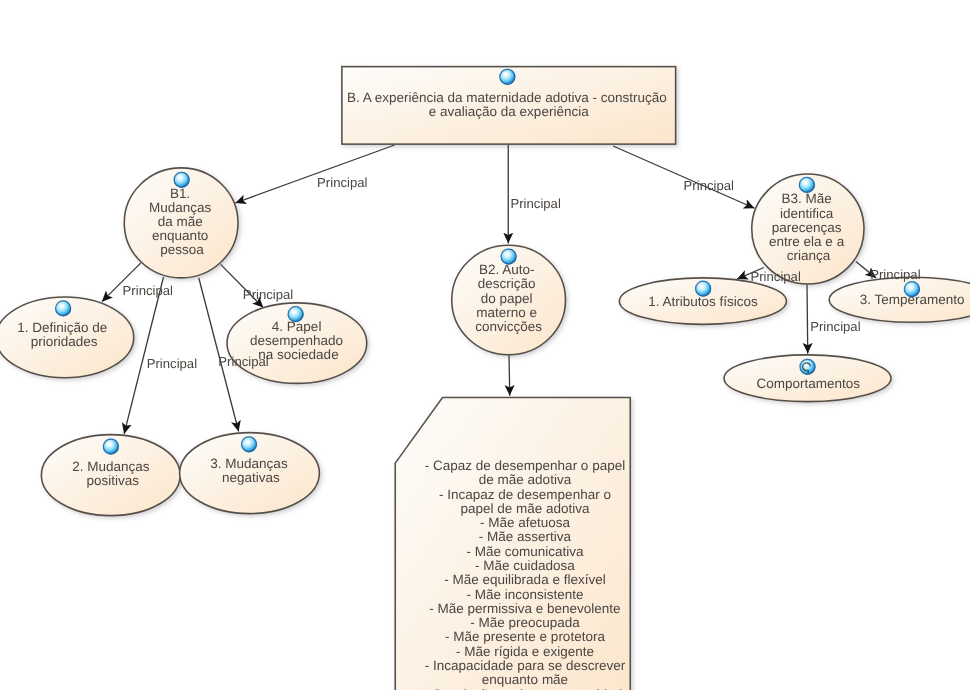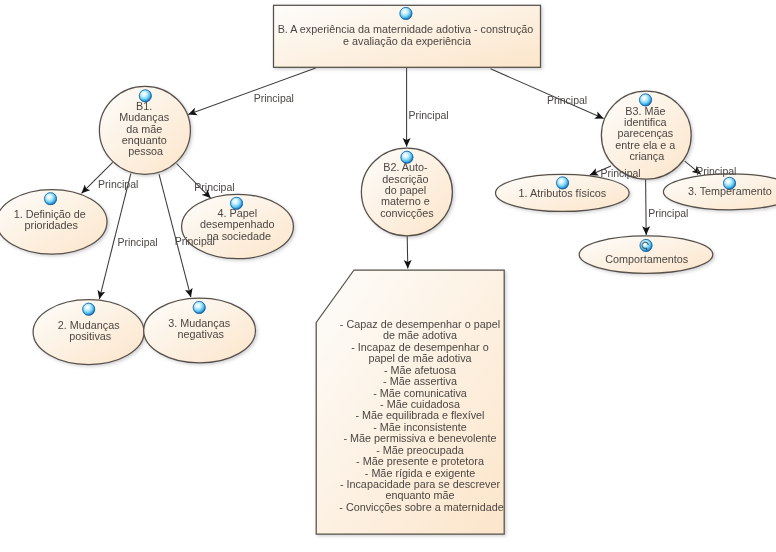--- a/index.html
+++ b/index.html
@@ -1,20 +1,20 @@
 <!DOCTYPE html>
 <html><head>
 <meta charset="utf-8">
 <title>Concept map</title>
 <style>
   html,body{margin:0;padding:0;}
   body{width:776px;height:552px;background:#ffffff;overflow:hidden;
        font-family:"Liberation Sans",sans-serif;
        -webkit-font-smoothing:antialiased;}
-  #canvas{position:relative;width:776px;height:416px;}
+  #canvas{position:relative;width:776px;height:416px;margin-top:48px;}
   svg.layer{position:absolute;left:0;top:0;width:776px;height:552px;overflow:visible;}
   .edge{stroke:#3a3a38;stroke-width:1.05;fill:none;}
   .nodeshape{stroke:#575049;stroke-width:1.25;}
   .lbl{font-family:"Liberation Sans",sans-serif;font-size:10.8px;fill:#4b4642;}
   .edgelbl{font-family:"Liberation Sans",sans-serif;font-size:10.5px;fill:#4b4642;}
 </style>
 </head>
 <body>
 
 <div id="canvas">

